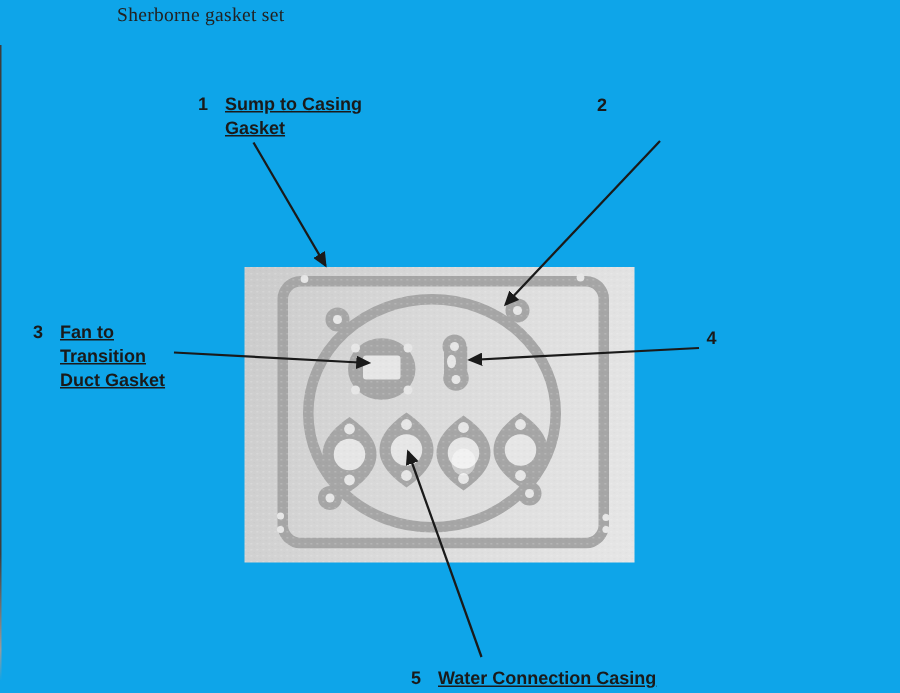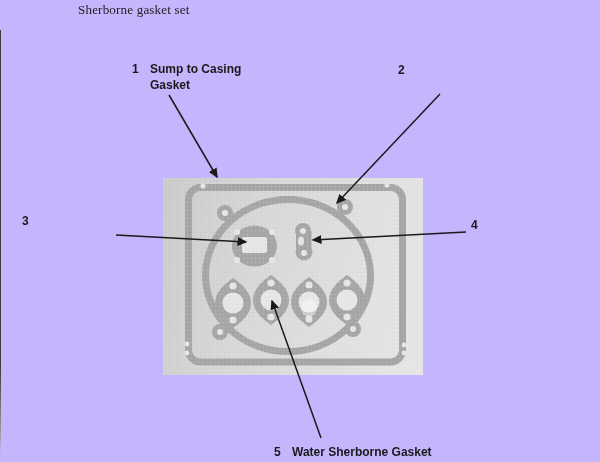--- a/index.html
+++ b/index.html
@@ -3,21 +3,21 @@
 <meta charset="utf-8">
 <style>
   :root{
     --text:#1a1a1a;
     --arrow:#1a1a1a;
     --gasket:#a6a6a6;
     --hole:#e6e6e6;
   }
   html,body{margin:0;padding:0;background:#fff;}
   .page{
-    position:relative;width:600px;height:462px;background:#c4b5fd;
+    position:relative;width:600px;height:462px;background:#0ea5e9;
     font-family:"Liberation Sans","DejaVu Sans",sans-serif;overflow:hidden;
   }
   .page-edge-line{
     position:absolute;left:0;top:30px;width:1px;height:424px;
     background:linear-gradient(#3d3d3d 80%,#9a9a9a 95%,rgba(160,160,160,0));
   }
   .doc-title{
     position:absolute;left:78px;top:2px;
     font-family:"Liberation Serif","DejaVu Serif",serif;
     font-size:13px;color:#222;letter-spacing:.2px;white-space:nowrap;
@@ -31,21 +31,21 @@
   .g-fill{fill:var(--gasket);}
   .hole{fill:var(--hole);}
   .arrows{
     position:absolute;left:0;top:0;width:600px;height:462px;pointer-events:none;
   }
   .callout{
     position:absolute;display:flex;align-items:flex-start;
     font-size:12px;font-weight:bold;color:var(--text);line-height:16px;
   }
   .callout .num{flex:0 0 12px;margin-right:6px;text-align:left;}
-  .callout .txt{display:block;}
+  .callout .txt{display:block;text-decoration:underline;}
   #callout-1{left:132px;top:61px;}  #callout-1 .txt{width:96px;}
   #callout-2{left:398px;top:62px;}  #callout-2 .txt{width:108px;}
   #callout-3{left:22px;top:213px;}  #callout-3 .txt{width:80px;}
   #callout-4{left:471px;top:217px;} #callout-4 .txt{width:100px;}
   #callout-5{left:274px;top:444px;} #callout-5 .txt{white-space:nowrap;}
 </style>
 </head>
 <body>
 
 <div class="page">
@@ -142,22 +142,23 @@
 
   <div class="callout" id="callout-1">
     <span class="num">1</span>
     <span class="txt">Sump to Casing Gasket</span>
   </div>
   <div class="callout" id="callout-2">
     <span class="num">2</span>
   </div>
   <div class="callout" id="callout-3">
     <span class="num">3</span>
+    <span class="txt">Fan to Transition Duct Gasket</span>
   </div>
   <div class="callout" id="callout-4">
     <span class="num">4</span>
   </div>
   <div class="callout" id="callout-5">
     <span class="num">5</span>
-    <span class="txt">Water Sherborne Gasket</span>
+    <span class="txt">Water Connection Casing</span>
   </div>
 
 </div>
 
 </body></html>

